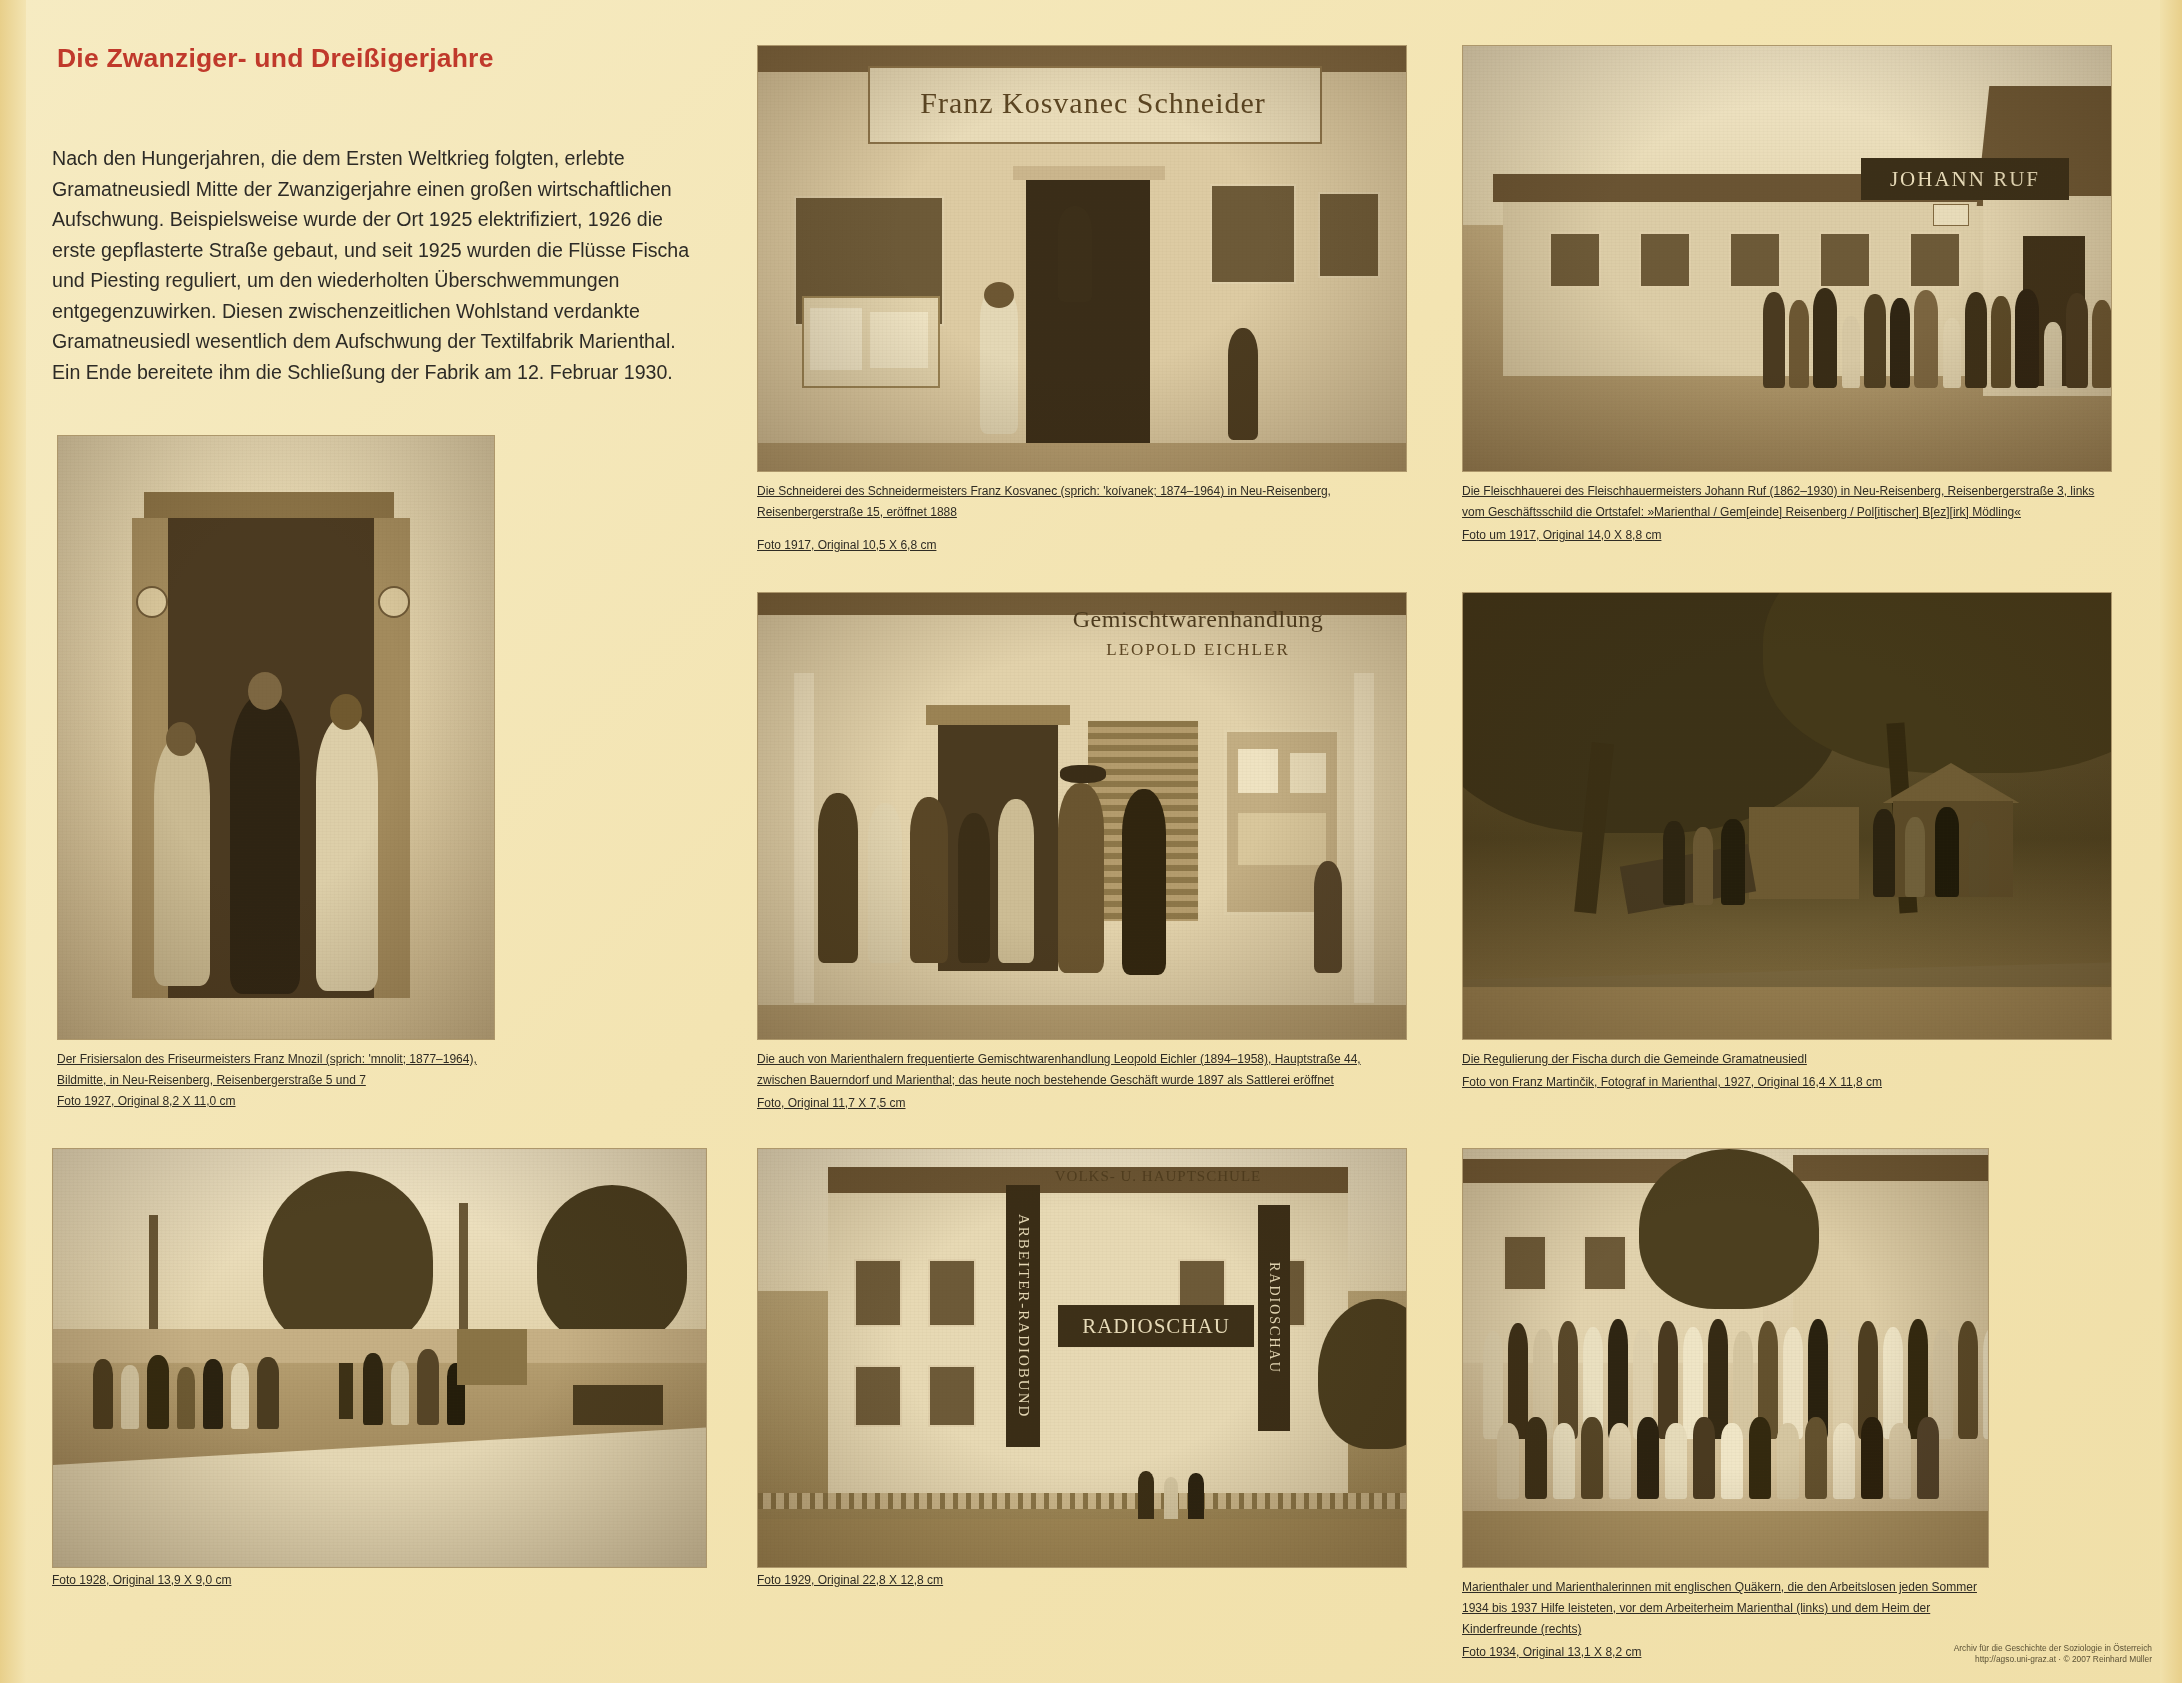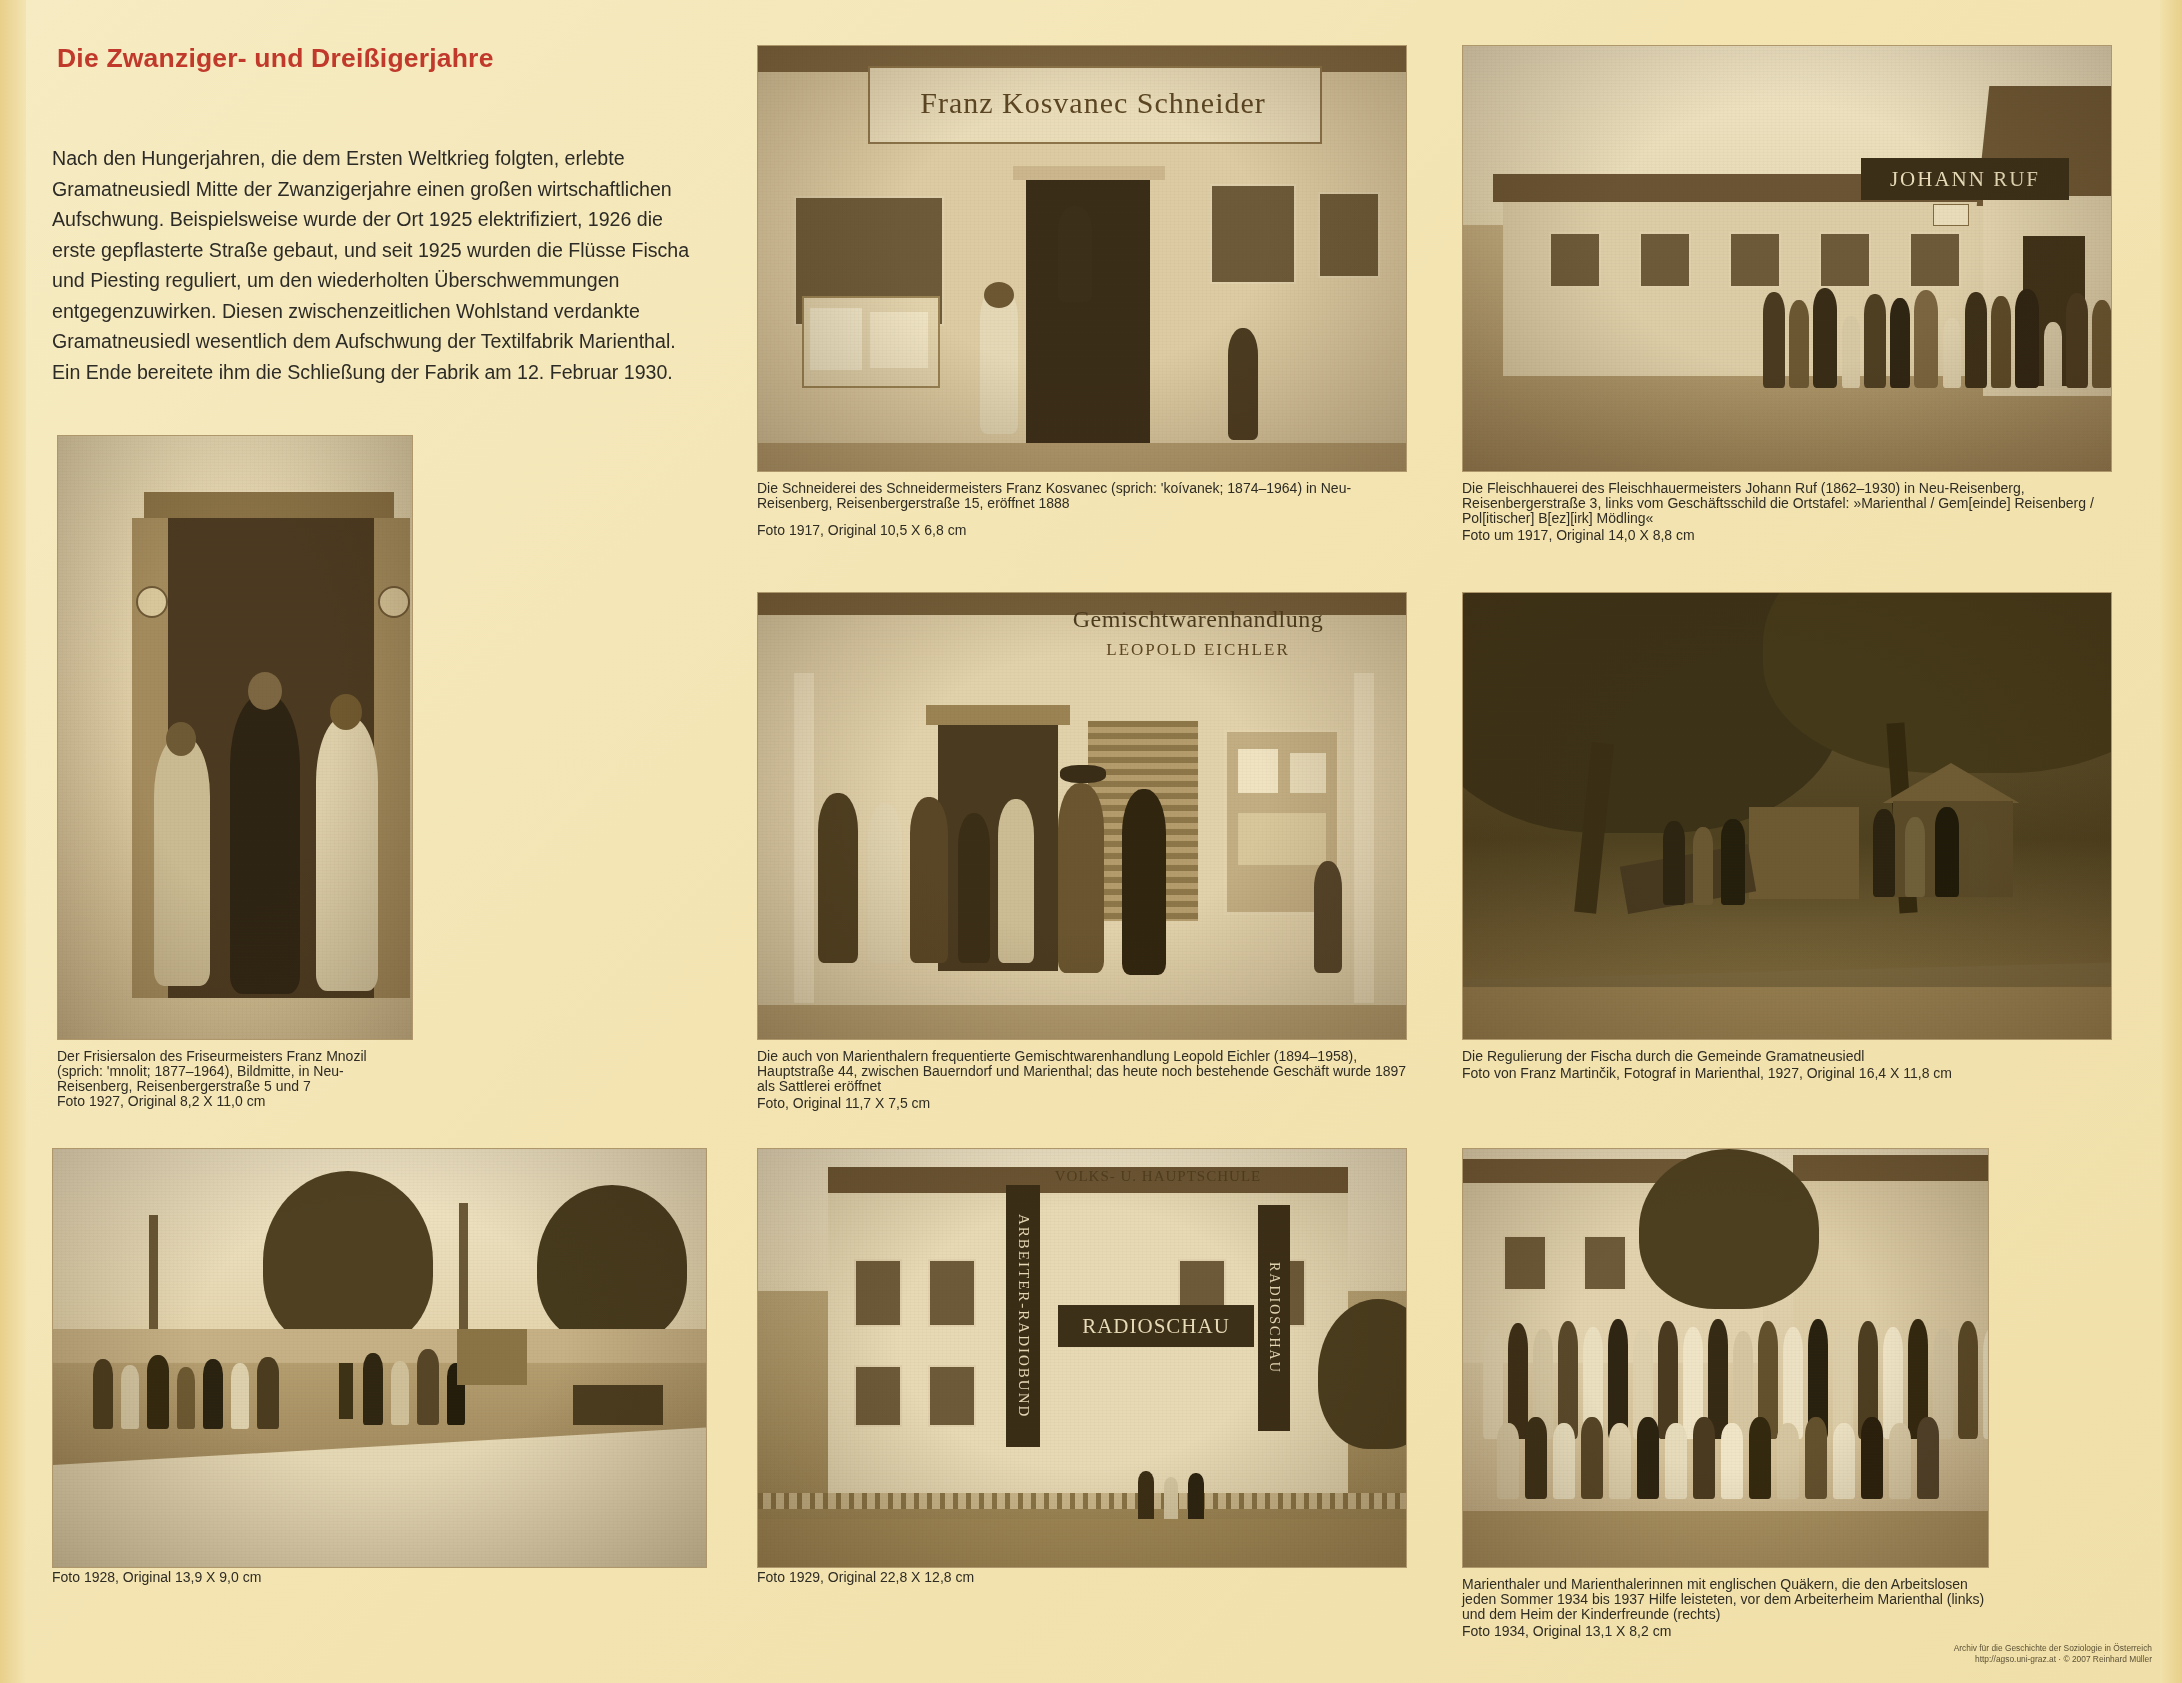--- a/index.html
+++ b/index.html
@@ -62,23 +62,24 @@
     width: 100%;
     display: block;
     border: 1px solid rgba(120,95,45,0.35);
     box-sizing: border-box;
     position: relative;
     overflow: hidden;
     background: #c9b58c;
   }
   .cap {
     margin-top: 9px;
-    font-size: 14px;
-    line-height: 15px;
+    font-size: 12px;
+    line-height: 21px;
     color: #2f2c24;
+    text-decoration: underline;
   }
 
   .credit {
     position: absolute;
     right: 30px;
     bottom: 18px;
     text-align: right;
     font-size: 8.4px;
     line-height: 11px;
     color: #5c5236;
@@ -200,21 +201,21 @@
           <i style="width:20px;height:88px;background:#6c5733;margin-left:4px;"></i>
         </div>
         <div class="grain"></div>
         <div class="vign"></div>
       </div>
     </div>
     <div class="cap">Die Fleischhauerei des Fleischhauermeisters Johann Ruf (1862–1930) in Neu-Reisenberg, Reisenbergerstraße 3, links vom Geschäftsschild die Ortstafel: »Marienthal / Gem[einde] Reisenberg / Pol[itischer] B[ez][irk] Mödling«</div>
     <div class="cap src" style="margin-top:2px">Foto um 1917, Original 14,0 X 8,8 cm</div>
   </div>
 
-  <div class="block" style="left:57px; top:435px; width:356px;">
+  <div class="block" style="left:57px; top:435px; width:438px;">
     <div class="photo" style="height:605px;">
       <div class="ph">
         <div style="position:absolute;inset:0;background:linear-gradient(180deg,#e7d9b4 0%,#d3bf94 100%);"></div>
 
         <div class="mid" style="left:86px;top:56px;width:250px;height:26px;background:#8a7246;"></div>
         <div class="dark" style="left:110px;top:82px;width:206px;height:480px;background:#4b3a21;"></div>
         <div class="mid" style="left:74px;top:82px;width:36px;height:480px;background:#a38b5d;"></div>
         <div class="mid" style="left:316px;top:82px;width:36px;height:480px;background:#a38b5d;"></div>
 
         <div style="position:absolute;left:78px;top:150px;width:28px;height:28px;border-radius:50%;background:#d9c79c;border:2px solid #6d5836;"></div>

